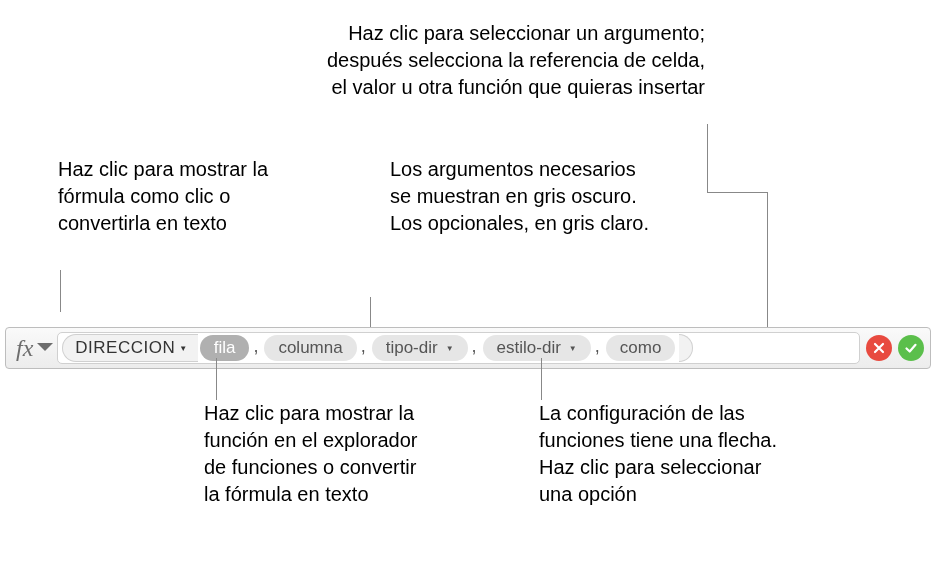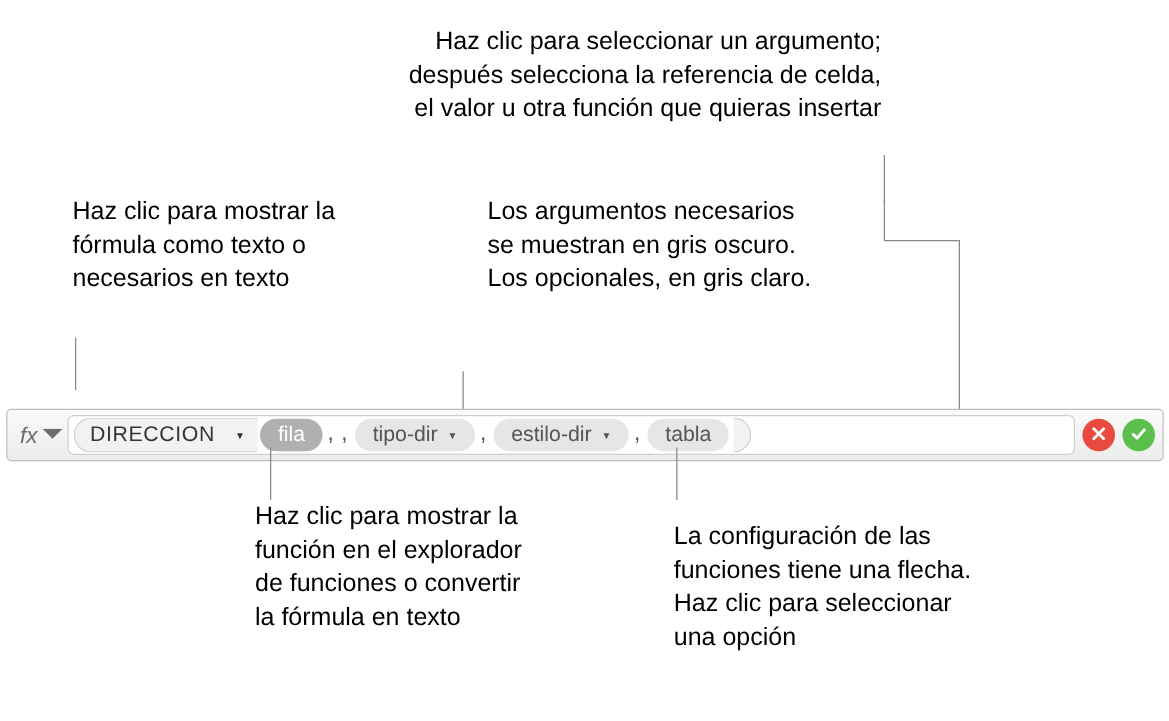--- a/index.html
+++ b/index.html
@@ -35,22 +35,22 @@
       height: 42px;
       background: linear-gradient(#fafafa, #ececec);
       border: 1px solid #bdbdbd;
       border-radius: 4px;
       display: flex;
       align-items: center;
       padding-right: 6px;
     }
     .fx {
       font-style: italic;
-      font-family: Liberation Sans, sans-serif;
-      font-size: 18px;
+      font-family: Liberation Serif, serif;
+      font-size: 24px;
       color: #6d6d6d;
       padding: 0 4px 0 10px;
     }
     .fx-dropdown {
       width: 16px;
       color: #6d6d6d;
       font-size: 11px;
       padding-top: 2px;
     }
     .formula-content {
@@ -74,21 +74,20 @@
       border: 1px solid #d0d0d0;
     }
     .func-start {
       padding: 0 10px 0 12px;
       border-radius: 14px 0 0 14px;
       border-right: none;
       font-size: 17px;
       font-weight: 400;
       letter-spacing: 0.5px;
       color: #333;
-      gap: 12px;
     }
     .func-end {
       width: 14px;
       border-radius: 0 14px 14px 0;
       border-left: none;
       margin-left: 2px;
     }
     .func-dropdown {
       margin-left: 4px;
       font-size: 8px;
@@ -134,21 +133,21 @@
     .action-cancel { background: #e84a3f; }
     .action-confirm { background: #5bbf4b; }
     .action-icon svg { width: 14px; height: 14px; }
   </style>
 </head>
 <body>
 
 <div class="callout" style="top:20px; left:325px; width:380px; text-align:right;">Haz clic para seleccionar un argumento; después selecciona la referencia de celda, el valor u otra función que quieras insertar</div>
 <div class="leader leader-v" style="left:707px; top:124px; height:38px;"></div>
 
-<div class="callout" style="top:156px; left:58px; width:230px;">Haz clic para mostrar la fórmula como texto o necesarios en texto</div>
+<div class="callout" style="top:156px; left:58px; width:230px;">Haz clic para mostrar la fórmula como clic o convertirla en texto</div>
 <div class="leader leader-v" style="left:60px; top:270px; height:42px;"></div>
 
 <div class="callout" style="top:156px; left:390px; width:270px;">Los argumentos necesarios se muestran en gris oscuro. Los opcionales, en gris claro.</div>
 <div class="leader leader-v" style="left:370px; top:297px; height:42px;"></div>
 
 <div class="leader leader-v" style="left:707px; top:160px; height:32px;"></div>
 <div class="leader leader-h" style="left:707px; top:192px; width:60px;"></div>
 <div class="leader leader-v" style="left:767px; top:192px; height:150px;"></div>
 
 <div class="formula-bar">
@@ -163,36 +162,39 @@
     <div class="func-start">
       <span>DIRECCION</span>
       <span class="func-dropdown">▼</span>
     </div>
 
     <span class="token token-dark">
       <span>fila</span>
     </span>
     <span class="sep">,</span>
 
+    <span class="token token-light">
+      <span>columna</span>
+    </span>
     <span class="sep">,</span>
 
     <span class="token token-light">
       <span>tipo-dir</span>
       <span class="token-dropdown">▼</span>
     </span>
     <span class="sep">,</span>
 
     <span class="token token-light">
       <span>estilo-dir</span>
       <span class="token-dropdown">▼</span>
     </span>
     <span class="sep">,</span>
 
     <span class="token token-light">
-      <span>tabla</span>
+      <span>como</span>
     </span>
 
     <div class="func-end"></div>
   </div>
 
   <div class="action-icon action-cancel">
     <span>
       <svg viewBox="0 0 14 14">
           <path d="M3 3 L11 11 M11 3 L3 11" stroke="#fff" stroke-width="2.2" stroke-linecap="round"></path>
         </svg>
@@ -204,13 +206,13 @@
           <path d="M2.5 7.5 L5.7 10.5 L11.5 3.8" stroke="#fff" stroke-width="2.2" fill="none" stroke-linecap="round" stroke-linejoin="round"></path>
         </svg>
     </span>
   </div>
 </div>
 
 <div class="leader leader-v" style="left:216px; top:358px; height:42px;"></div>
 <div class="callout" style="top:400px; left:204px; width:225px;">Haz clic para mostrar la función en el explorador de funciones o convertir la fórmula en texto</div>
 
 <div class="leader leader-v" style="left:541px; top:358px; height:42px;"></div>
-<div class="callout" style="top:400px; left:539px; width:250px;margin-top:16px;">La configuración de las funciones tiene una flecha. Haz clic para seleccionar una opción</div>
+<div class="callout" style="top:400px; left:539px; width:250px;">La configuración de las funciones tiene una flecha. Haz clic para seleccionar una opción</div>
 
 </body></html>

